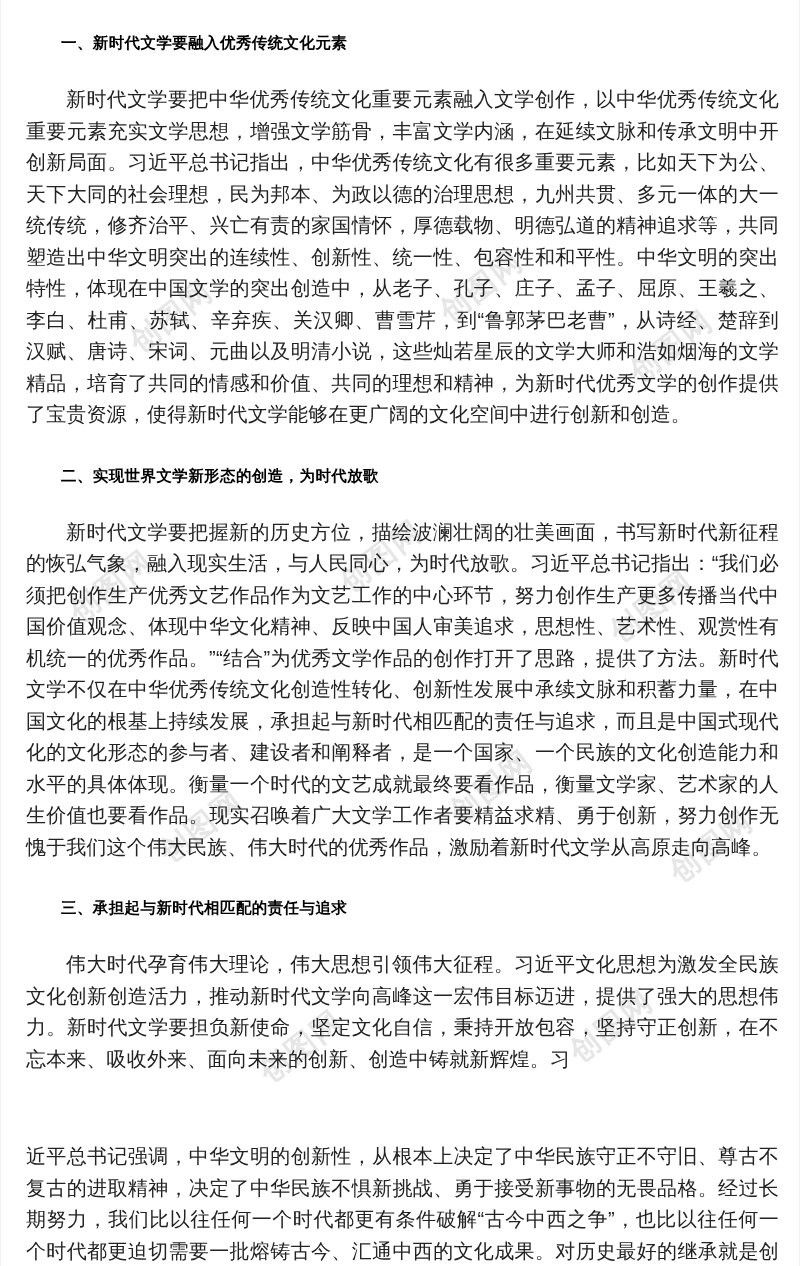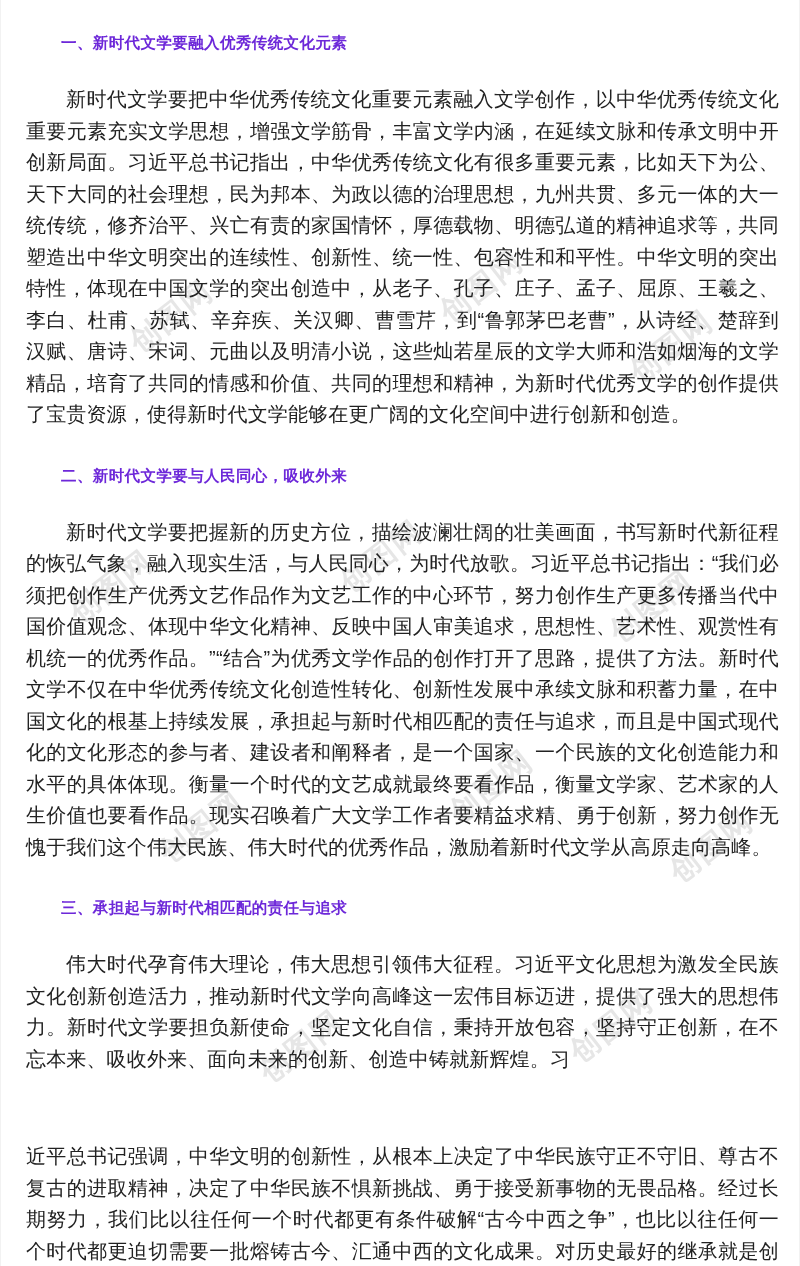--- a/index.html
+++ b/index.html
@@ -47,21 +47,21 @@
     position: relative;
     z-index: 1;
     padding: 0;
   }
   .doc-section {
     margin: 0;
   }
   h2.heading {
     font-size: 15.5px;
     font-weight: 700;
-    color: #6d28d9;
+    color: #000000;
     margin: 0;
     padding: 0 0 0 60px;
     line-height: 30px;
     letter-spacing: .4px;
     font-family: "Liberation Sans", "DejaVu Sans", sans-serif;
   }
   p.para {
     font-size: 20px;
     color: #222222;
     margin: 0;
@@ -105,21 +105,21 @@
 
     <section class="doc-section">
       <h2 class="heading">一、新时代文学要融入优秀传统文化元素</h2>
       <div class="sp-head-body"></div>
       <p class="para">新时代文学要把中华优秀传统文化重要元素融入文学创作，以中华优秀传统文化重要元素充实文学思想，增强文学筋骨，丰富文学内涵，在延续文脉和传承文明中开创新局面。习近平总书记指出，中华优秀传统文化有很多重要元素，比如天下为公、天下大同的社会理想，民为邦本、为政以德的治理思想，九州共贯、多元一体的大一统传统，修齐治平、兴亡有责的家国情怀，厚德载物、明德弘道的精神追求等，共同塑造出中华文明突出的连续性、创新性、统一性、包容性和和平性。中华文明的突出特性，体现在中国文学的突出创造中，从老子、孔子、庄子、孟子、屈原、王羲之、李白、杜甫、苏轼、辛弃疾、关汉卿、曹雪芹，到“鲁郭茅巴老曹”，从诗经、楚辞到汉赋、唐诗、宋词、元曲以及明清小说，这些灿若星辰的文学大师和浩如烟海的文学精品，培育了共同的情感和价值、共同的理想和精神，为新时代优秀文学的创作提供了宝贵资源，使得新时代文学能够在更广阔的文化空间中进行创新和创造。</p>
     </section>
 
     <div class="sp-para-head"></div>
 
     <section class="doc-section">
-      <h2 class="heading">二、新时代文学要与人民同心，吸收外来</h2>
+      <h2 class="heading">二、实现世界文学新形态的创造，为时代放歌</h2>
       <div class="sp-head-body"></div>
       <p class="para">新时代文学要把握新的历史方位，描绘波澜壮阔的壮美画面，书写新时代新征程的恢弘气象，融入现实生活，与人民同心，为时代放歌。习近平总书记指出：“我们必须把创作生产优秀文艺作品作为文艺工作的中心环节，努力创作生产更多传播当代中国价值观念、体现中华文化精神、反映中国人审美追求，思想性、艺术性、观赏性有机统一的优秀作品。”“结合”为优秀文学作品的创作打开了思路，提供了方法。新时代文学不仅在中华优秀传统文化创造性转化、创新性发展中承续文脉和积蓄力量，在中国文化的根基上持续发展，承担起与新时代相匹配的责任与追求，而且是中国式现代化的文化形态的参与者、建设者和阐释者，是一个国家、一个民族的文化创造能力和水平的具体体现。衡量一个时代的文艺成就最终要看作品，衡量文学家、艺术家的人生价值也要看作品。现实召唤着广大文学工作者要精益求精、勇于创新，努力创作无愧于我们这个伟大民族、伟大时代的优秀作品，激励着新时代文学从高原走向高峰。</p>
     </section>
 
     <div class="sp-para-head"></div>
 
     <section class="doc-section">
       <h2 class="heading">三、承担起与新时代相匹配的责任与追求</h2>
       <div class="sp-head-body"></div>
       <p class="para">伟大时代孕育伟大理论，伟大思想引领伟大征程。习近平文化思想为激发全民族文化创新创造活力，推动新时代文学向高峰这一宏伟目标迈进，提供了强大的思想伟力。新时代文学要担负新使命，坚定文化自信，秉持开放包容，坚持守正创新，在不忘本来、吸收外来、面向未来的创新、创造中铸就新辉煌。习</p>

